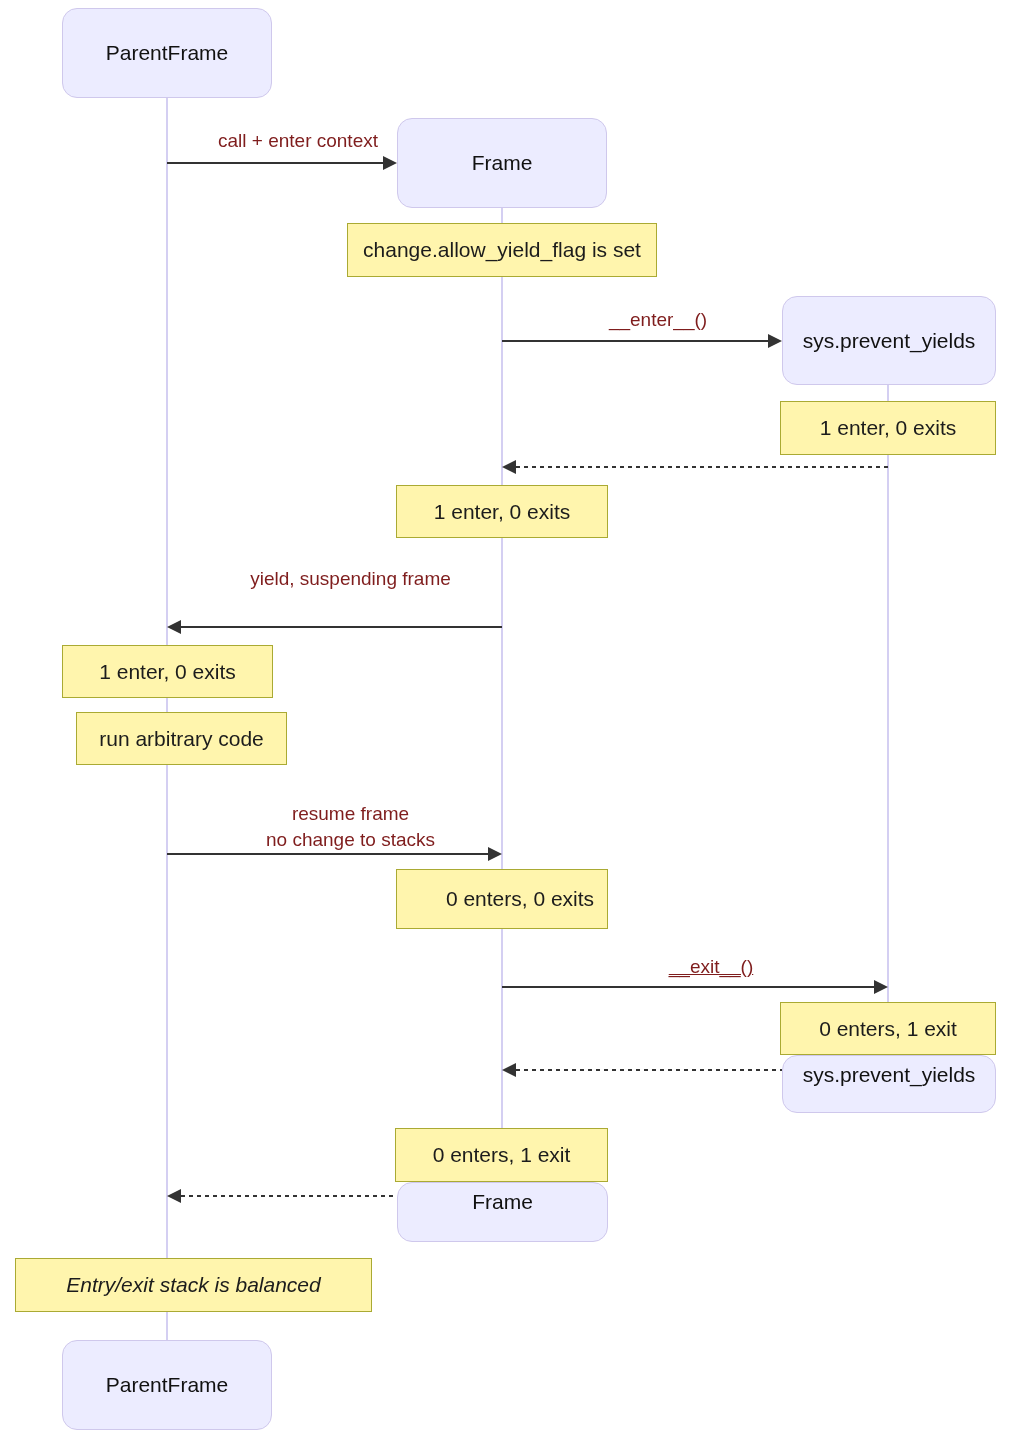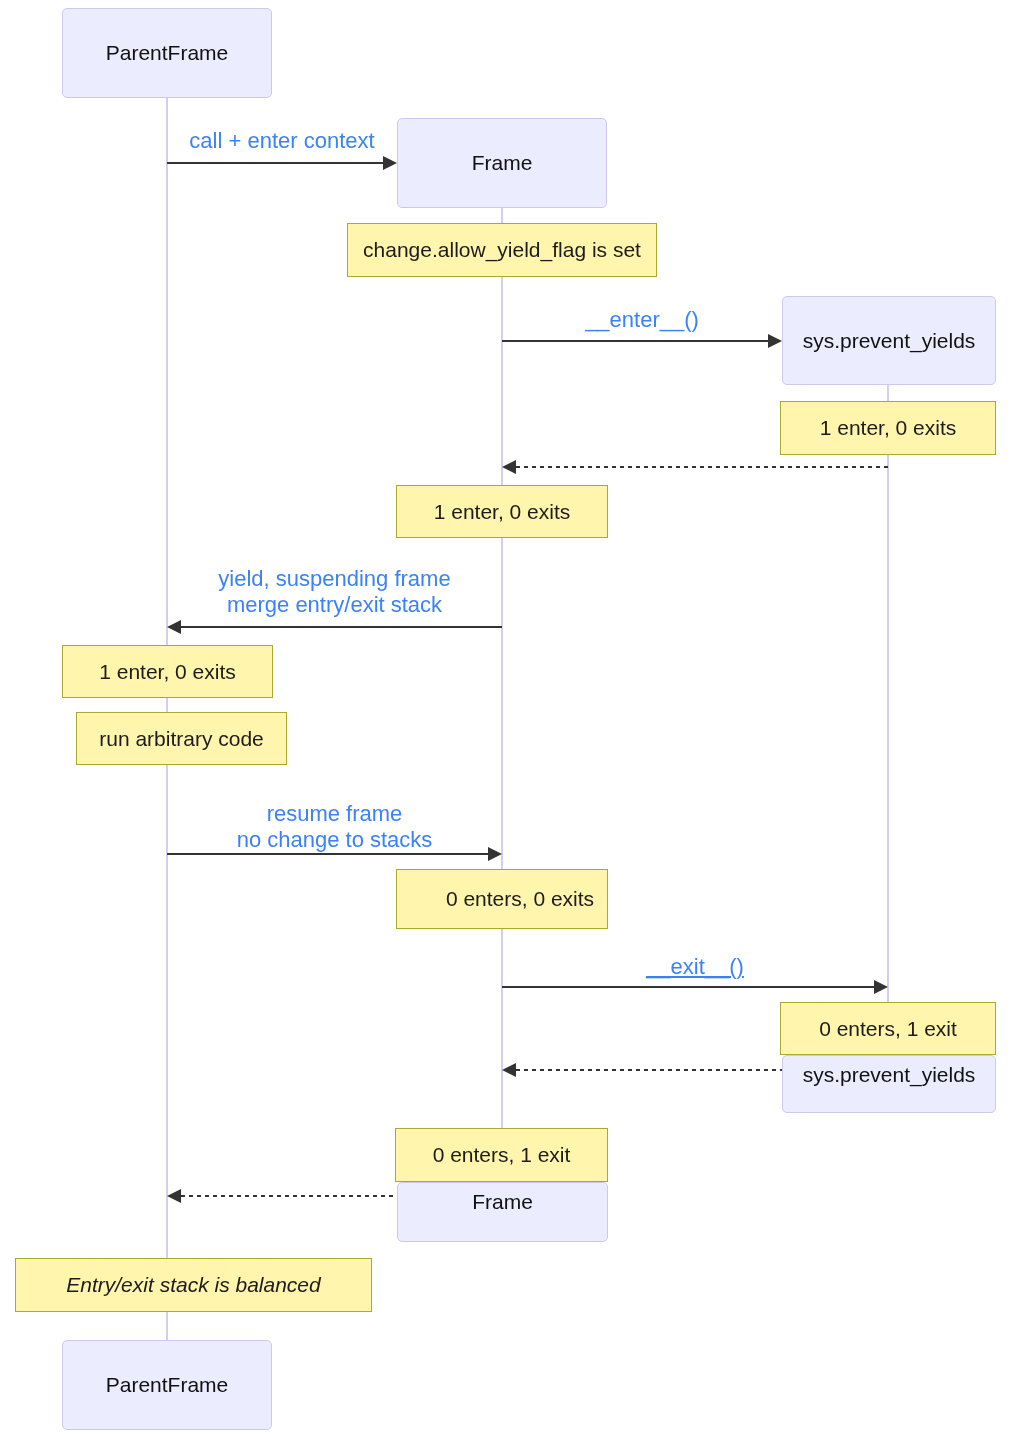--- a/index.html
+++ b/index.html
@@ -13,21 +13,21 @@
   }
   .lifeline {
     position: absolute;
     width: 2px;
     background: #d4cff2;
   }
   .actor-box {
     position: absolute;
     background: #ECECFF;
     border: 1px solid #cfc8ec;
-    border-radius: 5px;
+    border-radius: 15px;
     box-sizing: border-box;
     display: flex;
     align-items: center;
     justify-content: center;
     font-size: 21px;
     color: #111111;
     z-index: 3;
   }
   .actor-box.end-short {
     align-items: flex-start;
@@ -40,26 +40,27 @@
     box-sizing: border-box;
     display: flex;
     align-items: center;
     justify-content: center;
     font-size: 21px;
     color: #1c1c1c;
     z-index: 4;
   }
   .msg-label {
     position: absolute;
-    color: #3b82f6;
-    font-size: 22px;
+    color: #7f1d1d;
+    font-size: 19px;
     line-height: 26px;
     text-align: center;
     z-index: 2;
     white-space: nowrap;
+    padding-left: 16px;
   }
   .msg-line {
     position: absolute;
     height: 2px;
     background: #333333;
     z-index: 2;
   }
   .msg-line-dashed {
     position: absolute;
     height: 2px;
@@ -120,21 +121,20 @@
 
   <div class="arrowhead-left" style="left:502px; top:460px;"></div>
   <div class="msg-line-dashed" style="left:516px; top:466px; width:372px;"></div>
 
   <div class="note" style="left:396px; top:485px; width:212px; height:53px;">
     <span>1 enter, 0 exits</span>
   </div>
 
   <div class="msg-label" style="left:167px; top:566px; width:335px;">
     <div>yield, suspending frame</div>
-    <div>merge entry/exit stack</div>
   </div>
   <div class="arrowhead-left" style="left:167px; top:620px;"></div>
   <div class="msg-line" style="left:181px; top:626px; width:321px;"></div>
 
   <div class="note" style="left:62px; top:645px; width:211px; height:53px;">
     <span>1 enter, 0 exits</span>
   </div>
   <div class="note" style="left:62px; top:712px; width:211px; height:53px;margin-left:14px;">
     <span>run arbitrary code</span>
   </div>

